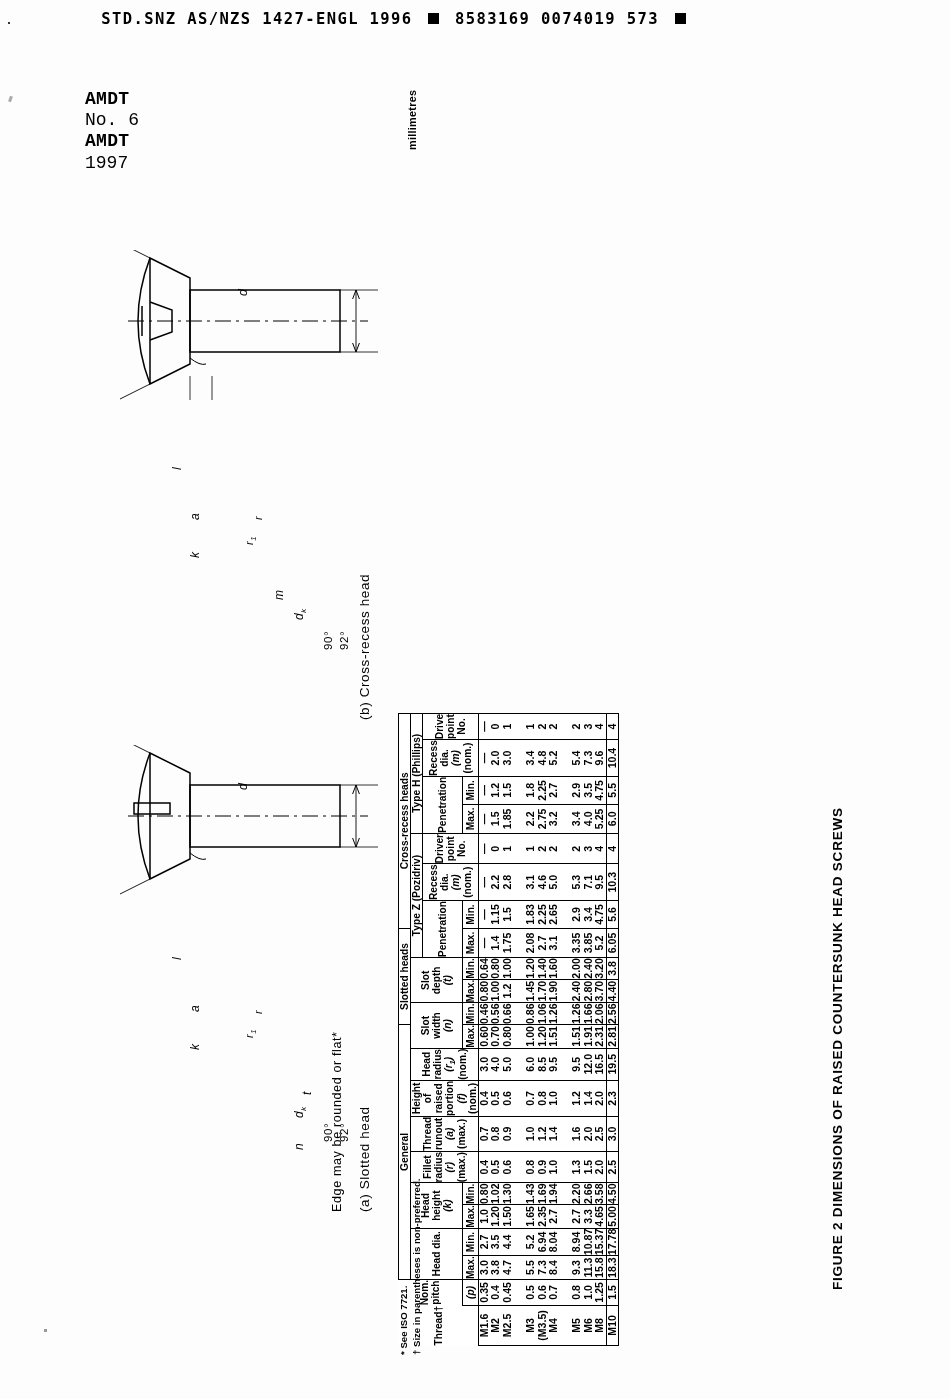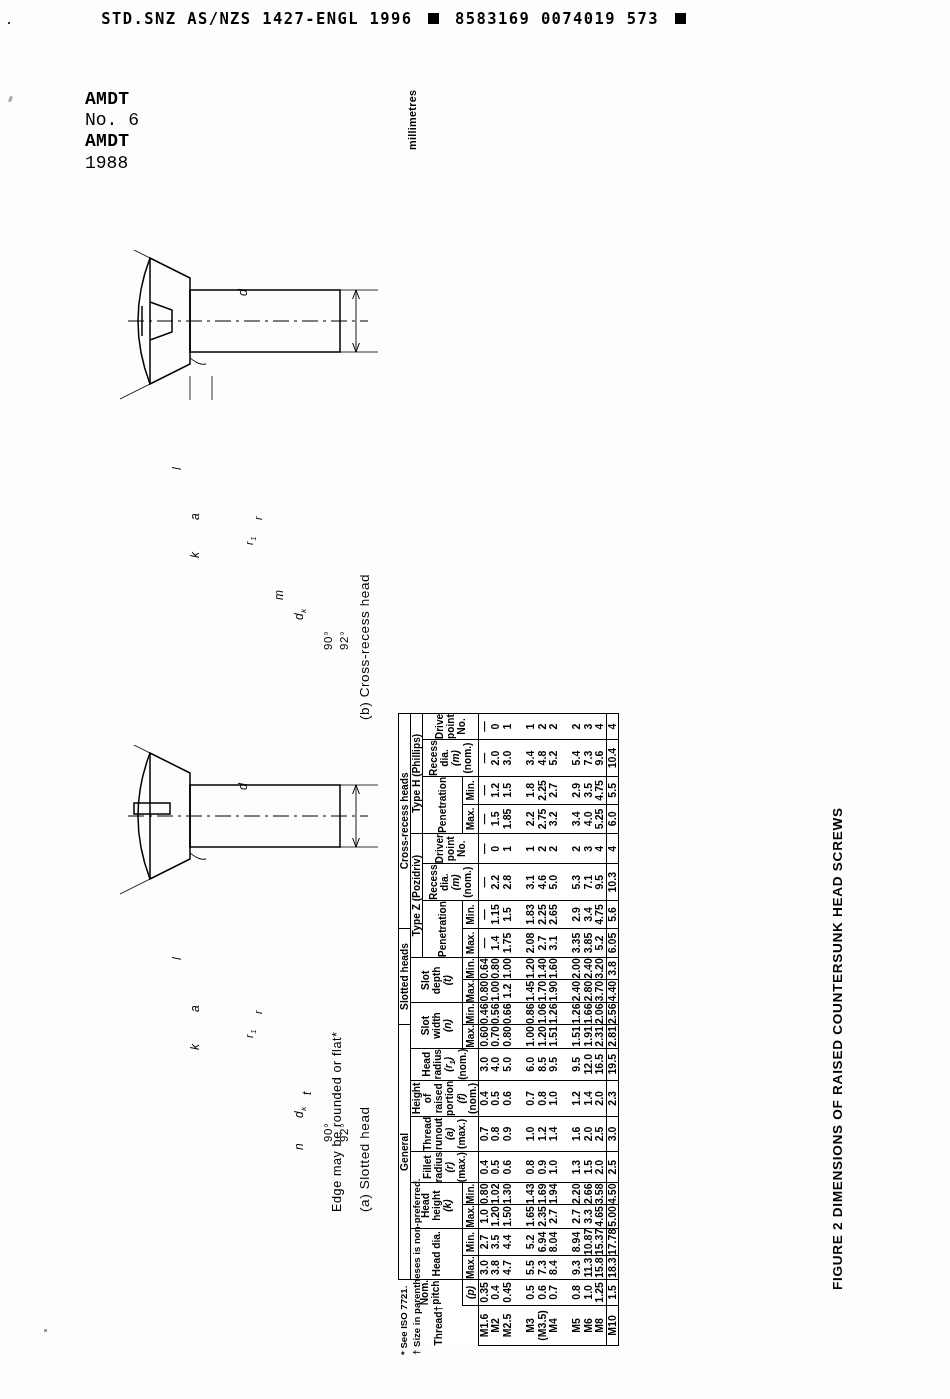--- a/index.html
+++ b/index.html
@@ -105,21 +105,21 @@
     <span class="mf-blk"></span>
   </div>
   <div class="dot-tl"></div>
   <div class="dot-ml"></div>
   <div class="dot-bl"></div>
 
   <div class="amdt">
     <div class="b">AMDT</div>
     <div>No. 6</div>
     <div class="b">AMDT</div>
-    <div>1988</div>
+    <div>1997</div>
   </div>
 
   <div class="draw" style="left:120px;top:250px;">
     <svg width="280" height="420" viewBox="0 0 280 420">
       <g stroke="#000" fill="none" stroke-width="1.5">
 
         <rect x="70" y="40" width="150" height="62"></rect>
 
         <path d="M70 28 L30 8 L30 134 L70 114 Z"></path>
 

